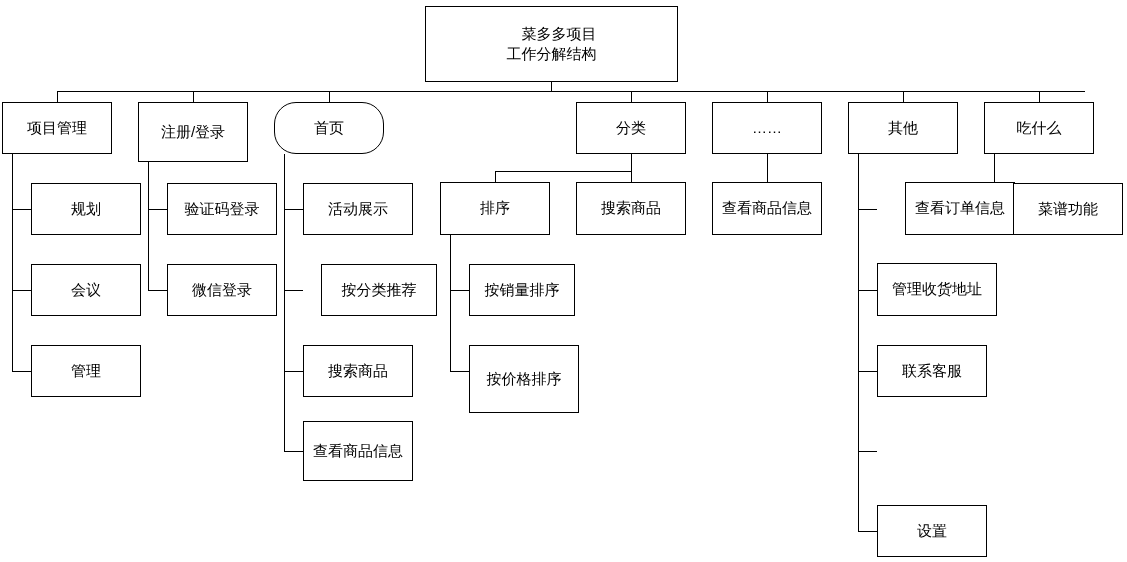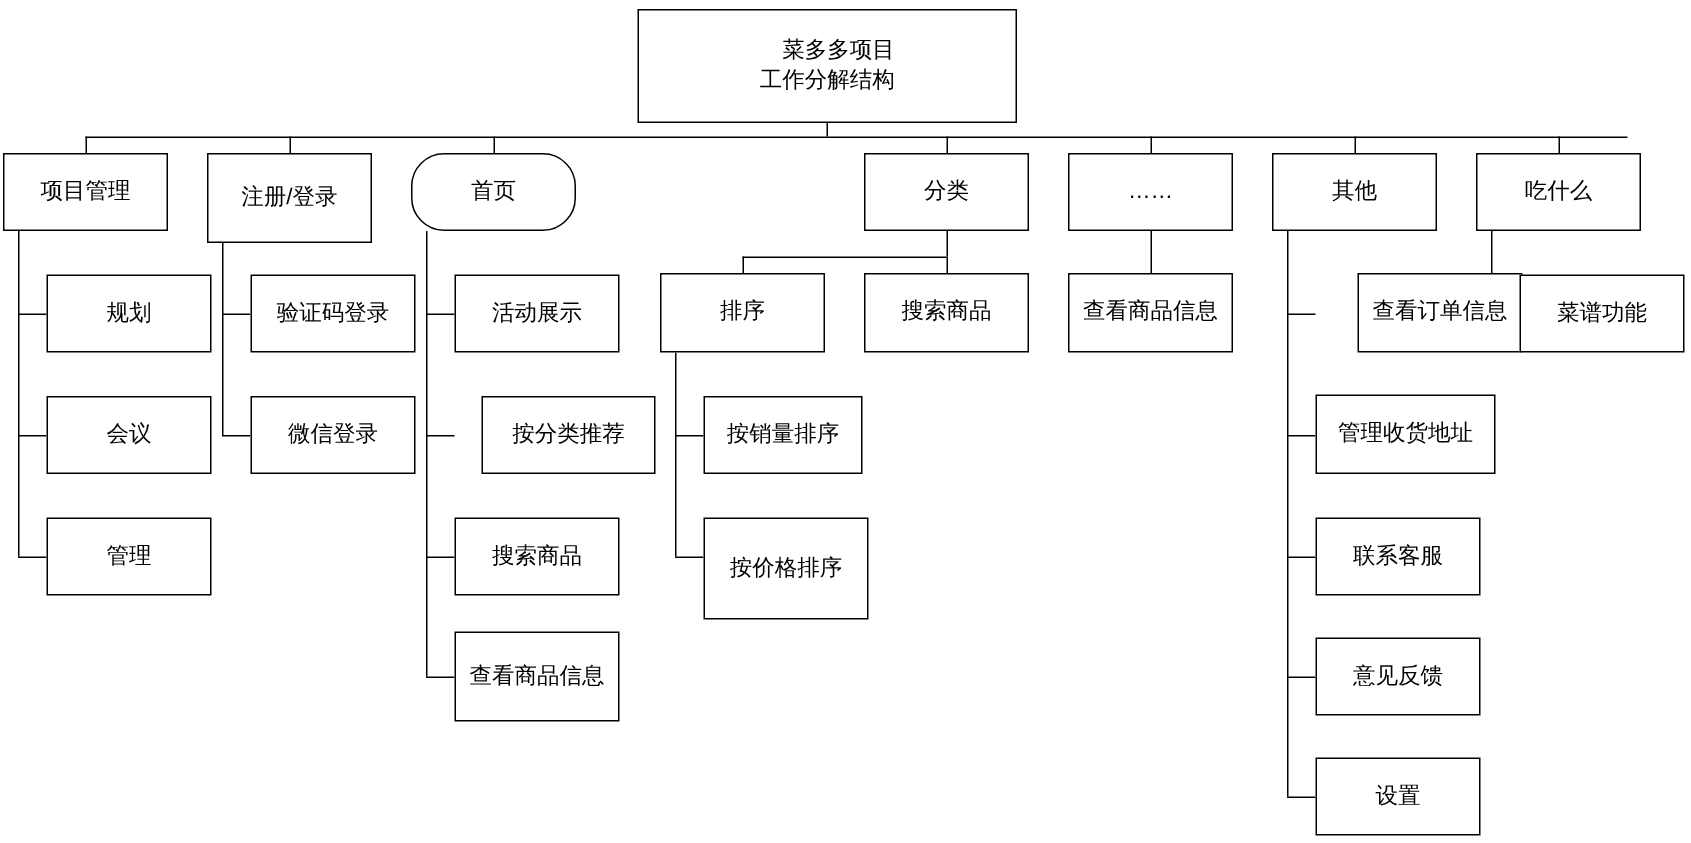--- a/index.html
+++ b/index.html
@@ -120,18 +120,17 @@
   <div class="node" style="left:576px; top:182px; width:110px; height:53px;">搜索商品</div>
 
   <div class="node" style="left:469px; top:264px; width:106px; height:52px;">按销量排序</div>
   <div class="node" style="left:469px; top:345px; width:110px; height:68px;">按价格排序</div>
 
   <div class="node" style="left:712px; top:182px; width:110px; height:53px;">查看商品信息</div>
 
   <div class="node" style="left:877px; top:182px; width:110px; height:53px;margin-left:28px;">查看订单信息</div>
   <div class="node" style="left:877px; top:263px; width:120px; height:53px;">管理收货地址</div>
   <div class="node" style="left:877px; top:345px; width:110px; height:52px;">联系客服</div>
-  <div class="node" style="left:877px; top:425px; width:110px; height:52px;">意见反馈</div>
   <div class="node" style="left:877px; top:505px; width:110px; height:52px;">设置</div>
 
   <div class="node" style="left:1013px; top:183px; width:110px; height:52px;">菜谱功能</div>
 
 </div>
 
 </body></html>

